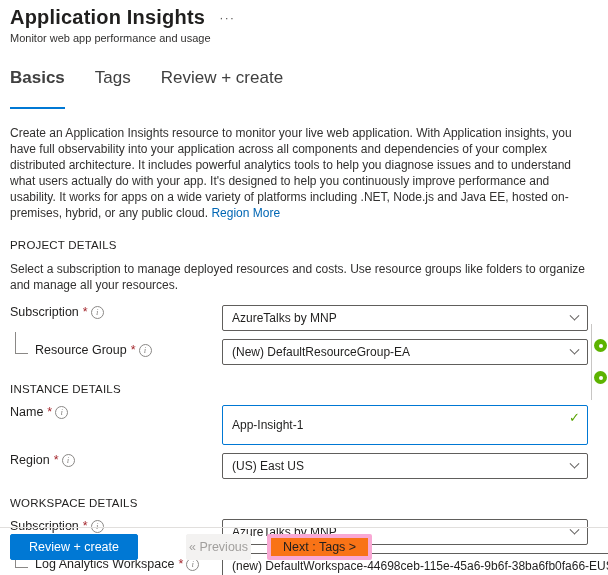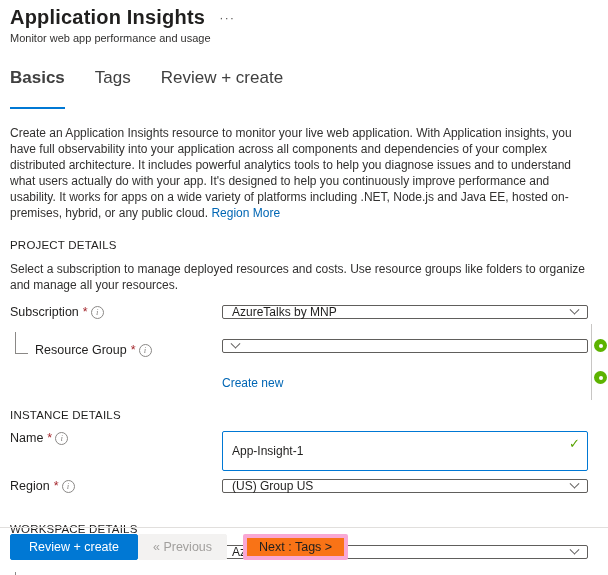--- a/index.html
+++ b/index.html
@@ -32,40 +32,40 @@
   .row { display:flex; align-items:flex-start; margin:0 20px 8px 10px; min-height:26px; }
   .field-label { display:flex; align-items:center; width:212px; flex:0 0 212px; font-size:12.5px; color:#201f1e; }
   .req { color:#a4262c; margin:0 3px 0 4px; }
   .info-icon { display:inline-flex; align-items:center; justify-content:center; width:13px; height:13px;
     border:1px solid #8a8886; border-radius:50%; font-size:9px; color:#8a8886; font-style:italic;
     font-family:"Liberation Serif", serif; cursor:default; }
   .connector { width:13px; height:22px; border-left:1px solid #8a8886; border-bottom:1px solid #8a8886;
     align-self:flex-start; transform:translateY(-7px); margin:0 7px 0 5px; flex:0 0 13px; }
   .control { flex:1; position:relative; }
 
-  .dropdown { display:flex; align-items:center; justify-content:space-between; height:14px;
+  .dropdown { display:flex; align-items:center; justify-content:space-between; height:26px;
     border:1px solid #605e5c; border-radius:2px; background:#fff; padding:0 9px; font-size:12px;
     color:#201f1e; cursor:pointer; }
   .dropdown .value { overflow:hidden; white-space:nowrap; text-overflow:ellipsis; }
   .chevron { width:7px; height:7px; border-right:1.4px solid #605e5c; border-bottom:1.4px solid #605e5c;
     transform:rotate(45deg) translate(-2px,-2px); flex:0 0 7px; }
 
   .text-input { width:100%; height:40px; border:1px solid #0078d4; border-radius:2px; padding:0 26px 0 9px;
     font-size:12px; color:#201f1e; font-family:"Liberation Sans", sans-serif; outline:none; }
   .valid-check { position:absolute; right:8px; top:5px; color:#57a300; font-size:13px; }
 
   .create-new-row { margin:2px 20px 12px 222px; }
   .create-new-row .link { font-size:12px; }
 
   
   .footer-divider { position:absolute; left:0; right:0; bottom:47px; height:1px; background:#e1dfdd; }
   .footer { position:absolute; left:10px; right:10px; bottom:15px; display:flex; align-items:center; }
   .btn { height:26px; font-size:12.5px; border-radius:2px; cursor:pointer; font-family:"Liberation Sans", sans-serif; }
   .btn-primary { background:#0078d4; color:#fff; border:1px solid #0078d4; padding:0 18px; font-weight:400; }
-  .btn-disabled { background:#f3f2f1; color:#a19f9d; border:1px solid #f3f2f1; padding:0 14px; cursor:default; }
+  .btn-disabled { background:#f3f2f1; color:#a19f9d; border:1px solid #f3f2f1; padding:0 2px; margin-left:48px; cursor:default; }
   .btn-secondary { background:#f97316; color:#201f1e; border:4px solid #f9a8d4; padding:0 12px; margin-left:16px; }
 
   
   .right-line { position:absolute; right:16px; top:324px; width:1px; height:76px; background:#c8c6c4; }
   .marker-dot { position:absolute; right:1px; width:13px; height:13px; border-radius:50%; background:#5db300;
     display:flex; align-items:center; justify-content:center; }
   .marker-dot::after { content:""; width:4px; height:4px; border-radius:50%; background:#fff; }
   .dot-1 { top:339px; }
   .dot-2 { top:371px; }
 </style>
@@ -116,28 +116,26 @@
     <div class="field-label">
       <span class="connector"></span>
       <span>Resource Group</span>
       <span class="req">*</span>
       <span class="info-icon">
           <span>i</span>
         </span>
     </div>
     <div class="control">
       <div class="dropdown">
-        <span class="chevron"></span>
-      </div>
-    </div>
-  </div>
-
-  <div class="create-new-row">
-    <a class="link">Create new</a>
-  </div>
+        <span class="value">(New) DefaultResourceGroup-EA</span>
+        <span class="chevron"></span>
+      </div>
+    </div>
+  </div>
+
 
   <div class="section-heading">INSTANCE DETAILS</div>
 
   <div class="row">
     <div class="field-label">
       <span>Name</span>
       <span class="req">*</span>
       <span class="info-icon">
           <span>i</span>
         </span>
@@ -151,21 +149,21 @@
   <div class="row">
     <div class="field-label">
       <span>Region</span>
       <span class="req">*</span>
       <span class="info-icon">
           <span>i</span>
         </span>
     </div>
     <div class="control">
       <div class="dropdown">
-        <span class="value">(US) Group US</span>
+        <span class="value">(US) East US</span>
         <span class="chevron"></span>
       </div>
     </div>
   </div>
 
   <div class="section-heading">WORKSPACE DETAILS</div>
 
   <div class="row">
     <div class="field-label">
       <span>Subscription</span>

